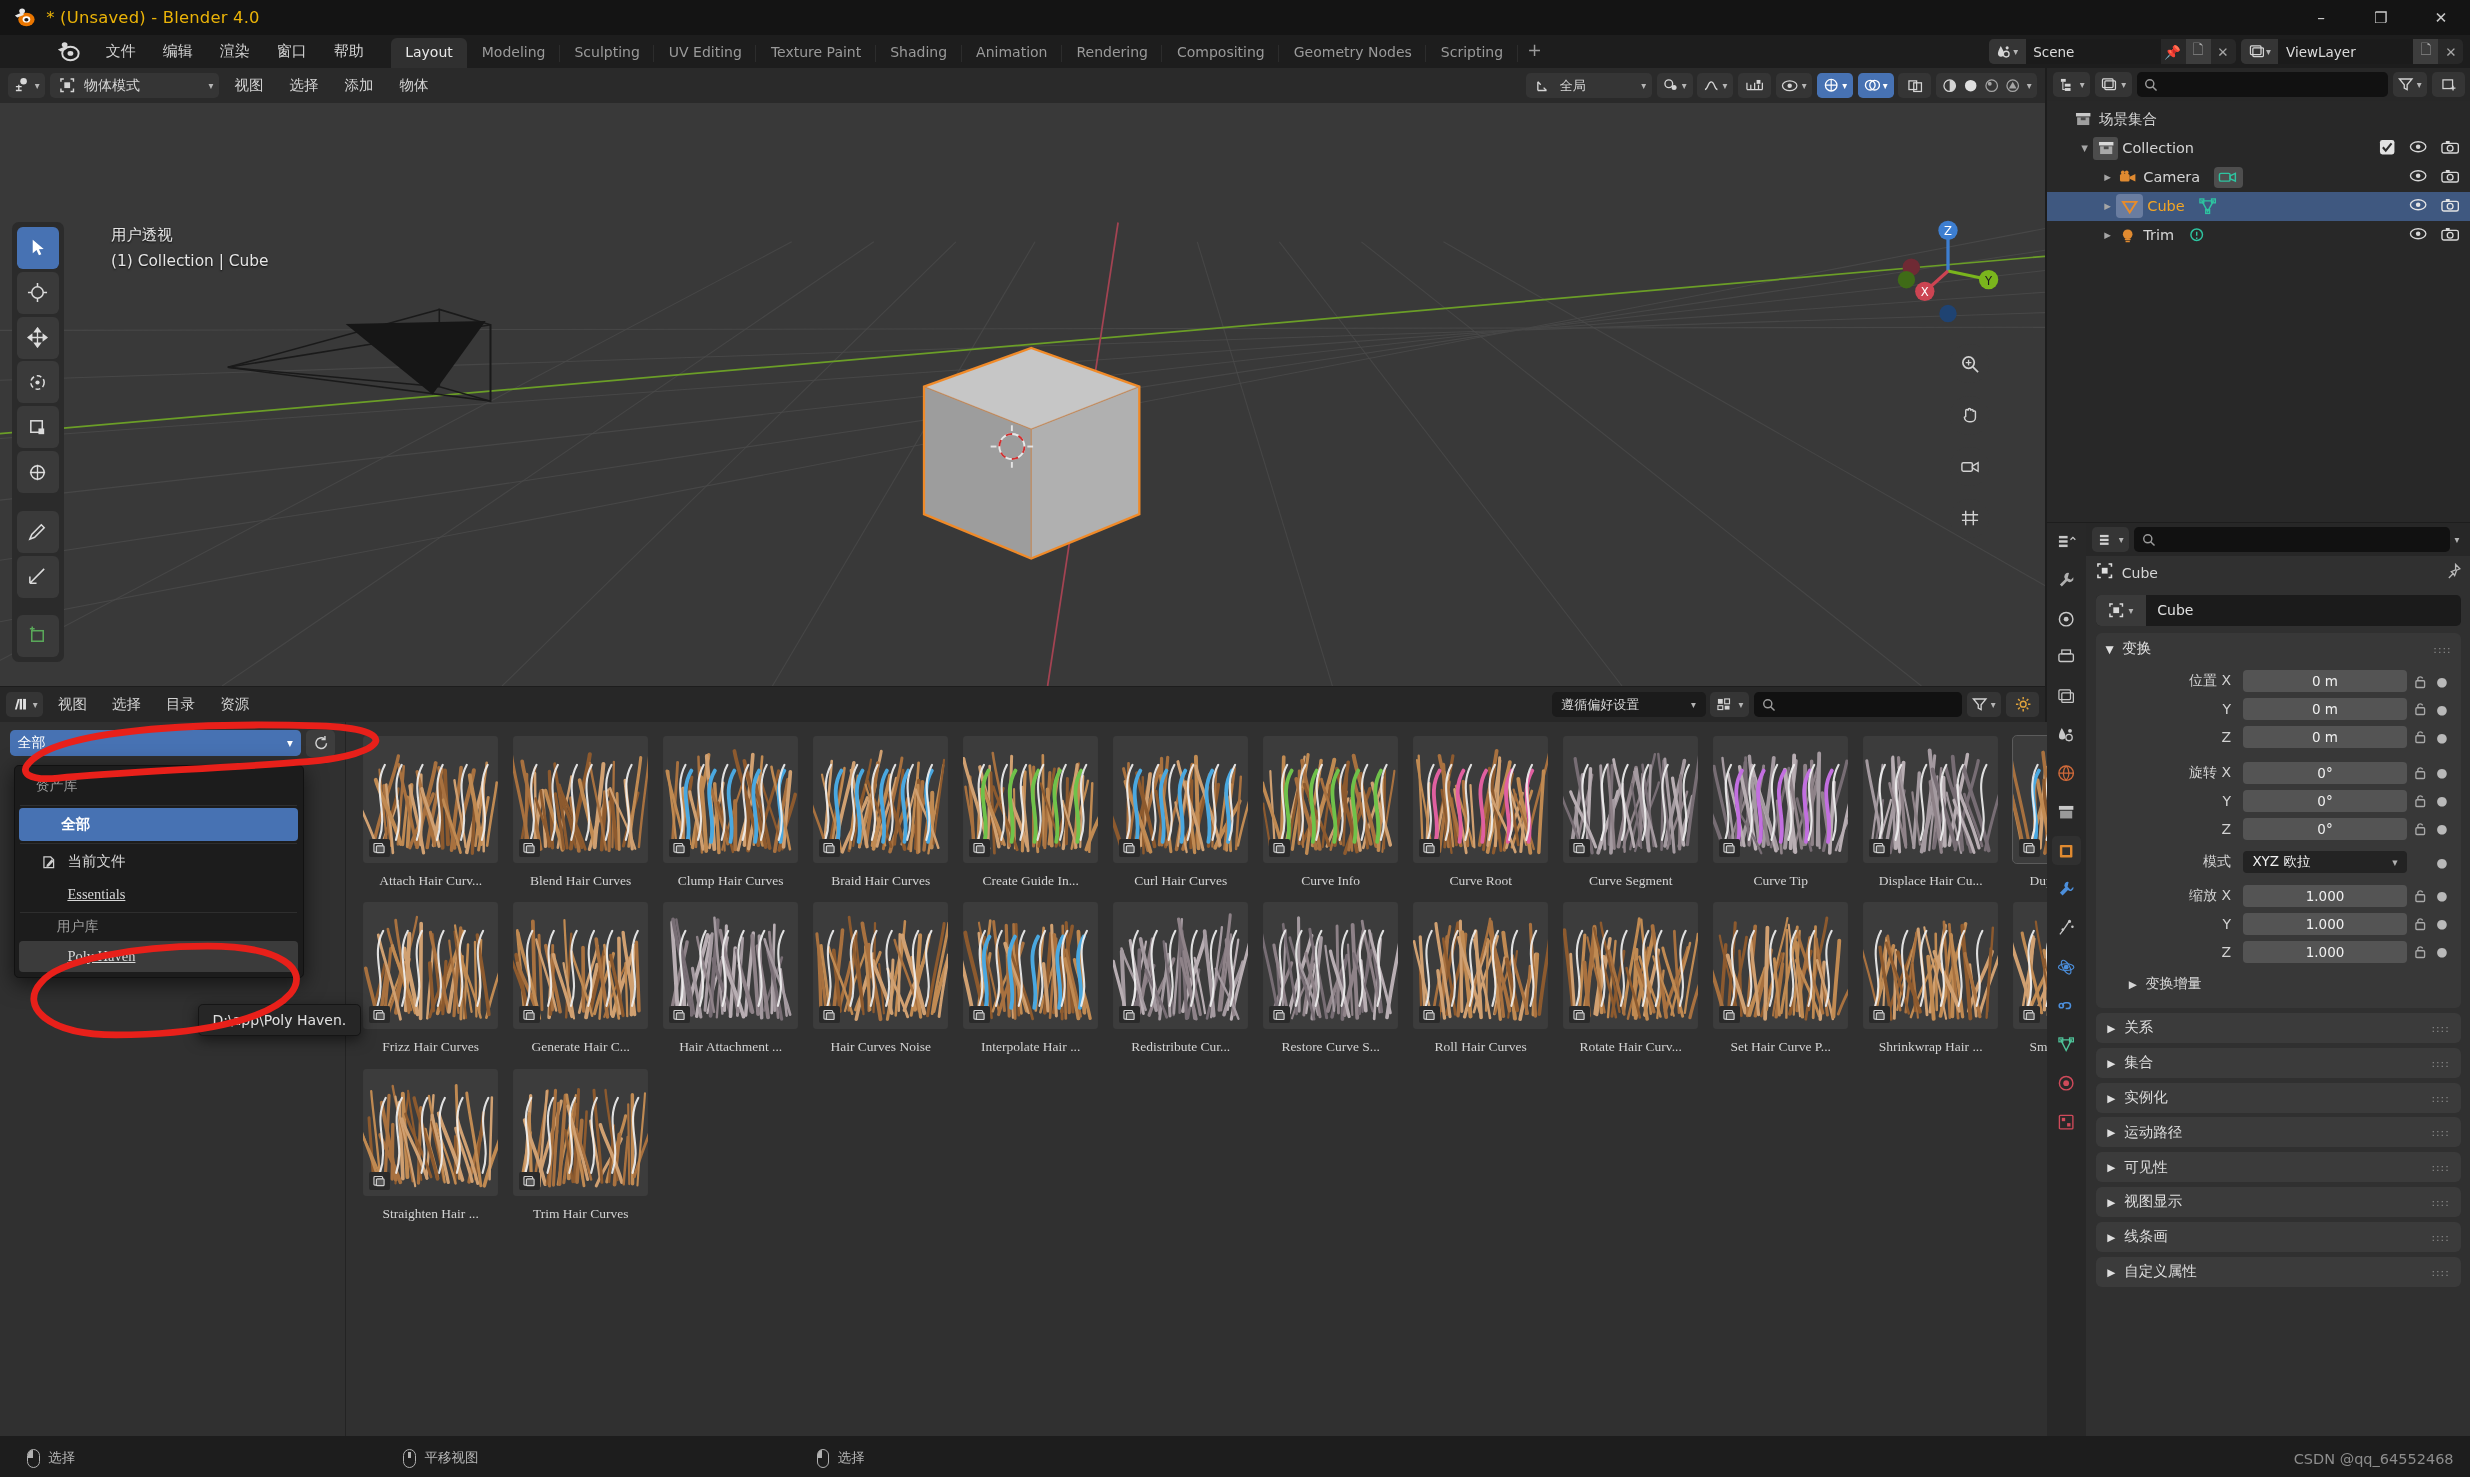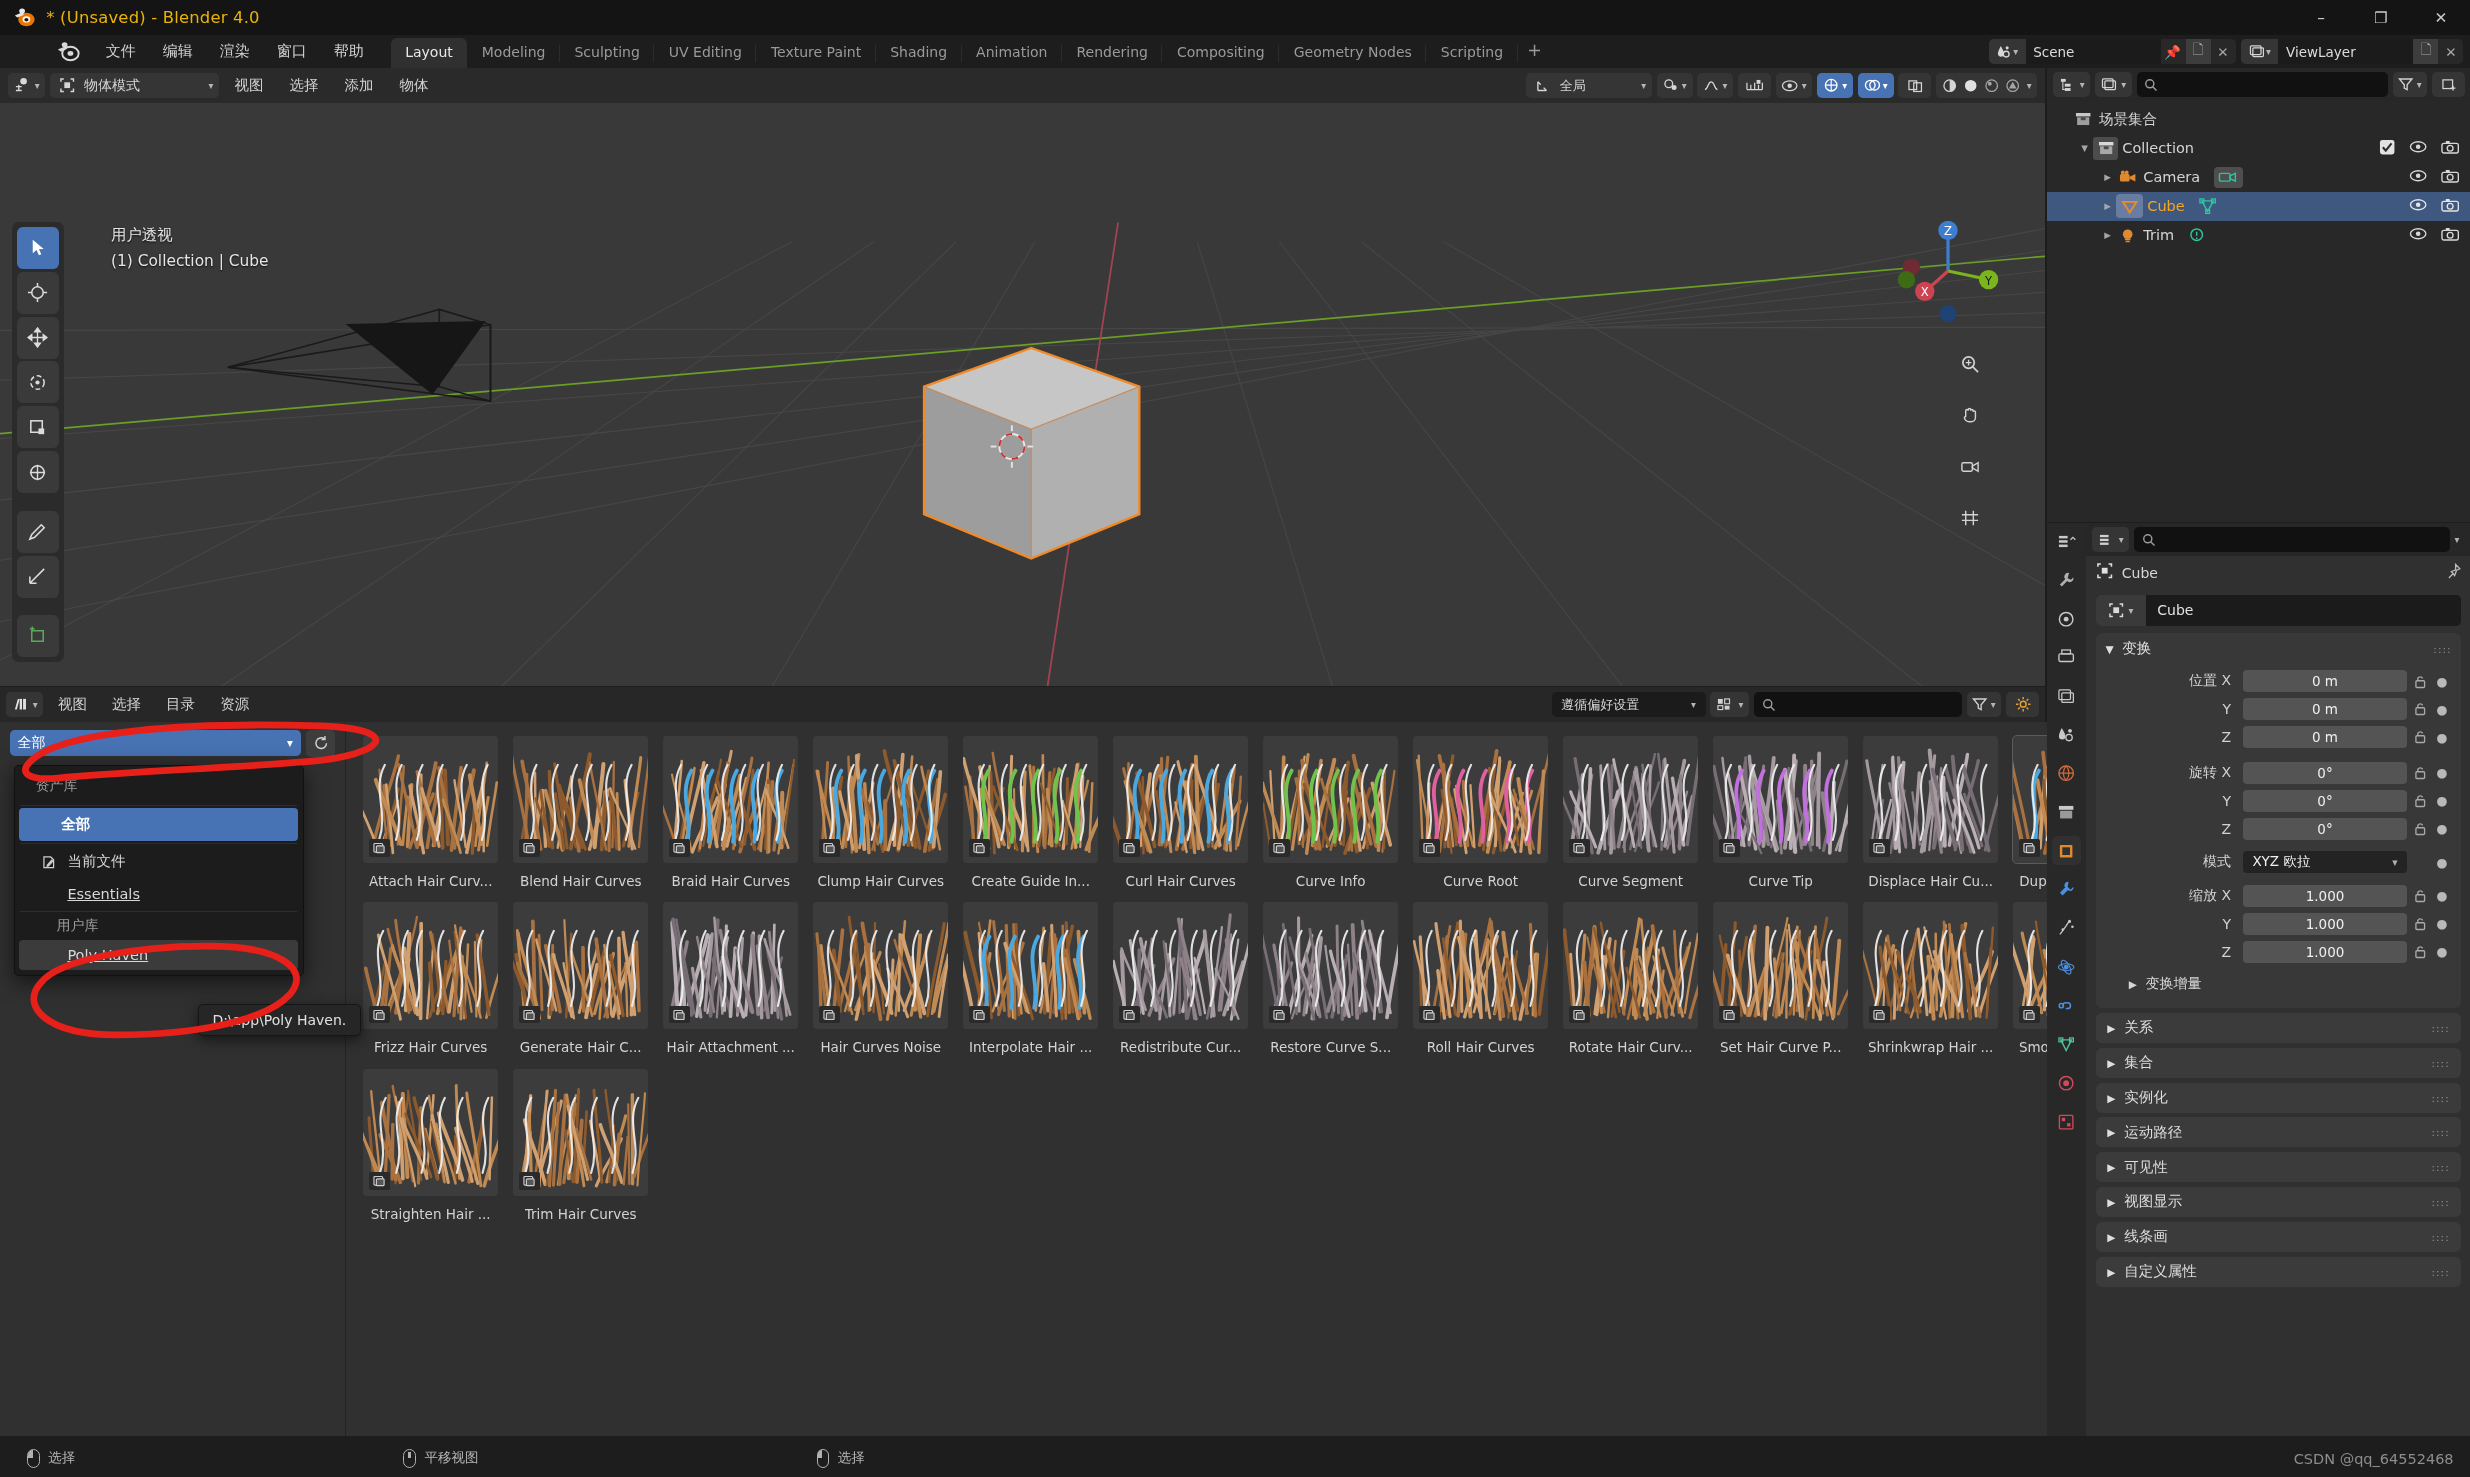--- a/index.html
+++ b/index.html
@@ -82,21 +82,21 @@
                      color:#e6e6e6; line-height:26px; text-shadow:0 1px 1.9px rgba(0,0,0,.8); }
   .gizmo-wrap { position:absolute; right:39px; top:145px; width:116px; height:116px; z-index:5; }
   .vp-navcol { position:absolute; right:56px; top:276px; z-index:5;
                display:flex; flex-direction:column; gap:12.6px; align-items:center; }
   .navbtn { width:39px; height:39px; border-radius:50%; background:rgba(58,58,58,.85);
             display:flex; align-items:center; justify-content:center; color:#cfcfcf; }
 
   
   #assetbrowser { left:0; top:687px; width:2045px; height:749px; background:#303030; }
   #ab-header { height:35px; background:#272727; display:flex; align-items:center; padding:0 5.8px; gap:3.9px; }
-  #ab-body { position:absolute; left:0; top:35px; width:2263px; height:714px; display:flex; }
+  #ab-body { position:absolute; left:0; top:35px; width:2263px; height:714px; display:flex;font-family:Liberation Serif, serif; }
   .ab-side { width:346px; background:#303030; position:relative; border-right:1px solid #232323; }
   .ab-libbar { display:flex; align-items:center; gap:5.8px; padding:7.7px 9.7px 0 9.7px; }
   .lib-dropdown {
     flex:1; height:26px; background:#4772b3; border-radius:4.8px; display:flex;
     align-items:center; padding:0 7.7px; font-size:14px; color:#fff; position:relative;
   }
   .lib-dropdown .dd-chev { margin-left:auto; font-size:11.6px; }
   .refresh-btn { width:29px; height:27px; background:#3d3d3d; border-radius:4.8px;
                  display:flex; align-items:center; justify-content:center; color:#d0d0d0; }
   .dd-popup {
@@ -737,20 +737,76 @@
                   <svg width="13.5" height="11.6" viewBox="0 0 14 12">
                     <rect x="1" y="1.5" width="9" height="9" rx="1" fill="none" stroke="#cfcfcf" stroke-width="1.2"></rect>
                     <rect x="3.5" y="4" width="8" height="7" rx="1" fill="#555" stroke="#cfcfcf" stroke-width="1.2"></rect>
                   </svg>
                 </div></div>
               <div class="asset-label">Blend Hair Curves</div>
             </div>
             <div class="asset-cell">
               <div class="asset-thumb"><svg width="135" height="127" viewBox="0 0 140 132">
                   <rect width="140" height="132" fill="#3c3c3c"></rect>
+                  <path d="M9.3 119.2 C11.3 77.9 14.3 45.9 15.0 27.5" stroke="#a8713f" stroke-width="3.0" fill="none" stroke-linecap="round"></path>
+                  <path d="M14.4 120.2 C11.2 82.5 6.5 53.2 5.3 36.5" stroke="#c08a52" stroke-width="2.4" fill="none" stroke-linecap="round"></path>
+                  <path d="M18.4 114.6 C22.3 82.3 28.2 57.2 29.6 42.8" stroke="#8d5a2e" stroke-width="3.6" fill="none" stroke-linecap="round"></path>
+                  <path d="M20.4 113.6 C20.6 86.9 21.0 66.2 21.0 54.4" stroke="#d0a071" stroke-width="3.7" fill="none" stroke-linecap="round"></path>
+                  <path d="M23.2 117.3 C16.5 80.9 6.4 52.6 3.9 36.4" stroke="#c08a52" stroke-width="3.0" fill="none" stroke-linecap="round"></path>
+                  <path d="M28.3 112.3 C25.1 86.4 20.3 66.3 19.2 54.8" stroke="#c08a52" stroke-width="2.3" fill="none" stroke-linecap="round"></path>
+                  <path d="M30.6 115.8 C36.4 72.4 45.2 38.8 47.3 19.5" stroke="#c08a52" stroke-width="3.7" fill="none" stroke-linecap="round"></path>
+                  <path d="M34.1 115.2 C35.8 78.1 38.3 49.2 38.9 32.7" stroke="#a8713f" stroke-width="2.7" fill="none" stroke-linecap="round"></path>
+                  <path d="M40.3 121.0 C39.0 76.2 37.2 41.4 36.7 21.5" stroke="#a8713f" stroke-width="2.6" fill="none" stroke-linecap="round"></path>
+                  <path d="M41.5 117.6 C36.7 90.8 29.5 69.9 27.7 58.0" stroke="#d0a071" stroke-width="3.3" fill="none" stroke-linecap="round"></path>
+                  <path d="M44.8 119.5 C43.0 85.0 40.2 58.2 39.5 42.8" stroke="#c08a52" stroke-width="4.1" fill="none" stroke-linecap="round"></path>
+                  <path d="M48.2 116.3 C53.1 85.9 60.5 62.3 62.4 48.8" stroke="#d0a071" stroke-width="3.0" fill="none" stroke-linecap="round"></path>
+                  <path d="M53.2 117.5 C50.5 74.0 46.4 40.2 45.4 20.8" stroke="#d0a071" stroke-width="4.1" fill="none" stroke-linecap="round"></path>
+                  <path d="M58.0 121.2 C56.5 88.9 54.2 63.8 53.6 49.5" stroke="#c08a52" stroke-width="3.6" fill="none" stroke-linecap="round"></path>
+                  <path d="M61.4 118.2 C69.6 82.8 81.9 55.2 84.9 39.5" stroke="#a8713f" stroke-width="2.2" fill="none" stroke-linecap="round"></path>
+                  <path d="M64.0 119.1 C62.9 89.8 61.3 67.1 60.8 54.1" stroke="#a8713f" stroke-width="2.2" fill="none" stroke-linecap="round"></path>
+                  <path d="M67.2 112.2 C60.3 82.7 50.1 59.8 47.5 46.7" stroke="#a8713f" stroke-width="3.3" fill="none" stroke-linecap="round"></path>
+                  <path d="M72.6 120.4 C67.2 97.3 59.2 79.3 57.1 69.1" stroke="#8d5a2e" stroke-width="2.7" fill="none" stroke-linecap="round"></path>
+                  <path d="M75.0 117.8 C74.9 95.2 74.8 77.7 74.8 67.7" stroke="#a8713f" stroke-width="4.2" fill="none" stroke-linecap="round"></path>
+                  <path d="M78.0 118.6 C85.3 84.0 96.2 57.2 99.0 41.9" stroke="#d0a071" stroke-width="3.1" fill="none" stroke-linecap="round"></path>
+                  <path d="M84.5 113.4 C87.5 71.1 92.1 38.1 93.2 19.3" stroke="#d0a071" stroke-width="3.8" fill="none" stroke-linecap="round"></path>
+                  <path d="M88.3 119.0 C88.3 95.4 88.1 77.0 88.1 66.5" stroke="#8d5a2e" stroke-width="4.0" fill="none" stroke-linecap="round"></path>
+                  <path d="M88.9 117.1 C93.4 86.9 100.2 63.4 101.8 50.0" stroke="#d0a071" stroke-width="3.6" fill="none" stroke-linecap="round"></path>
+                  <path d="M94.2 113.1 C97.2 71.9 101.8 39.8 102.9 21.4" stroke="#c08a52" stroke-width="2.7" fill="none" stroke-linecap="round"></path>
+                  <path d="M98.9 113.5 C90.2 69.5 77.3 35.2 74.1 15.6" stroke="#8d5a2e" stroke-width="3.9" fill="none" stroke-linecap="round"></path>
+                  <path d="M99.5 112.0 C106.6 77.9 117.3 51.3 120.0 36.1" stroke="#8d5a2e" stroke-width="3.2" fill="none" stroke-linecap="round"></path>
+                  <path d="M103.6 113.4 C97.5 77.4 88.3 49.4 86.0 33.4" stroke="#c08a52" stroke-width="3.6" fill="none" stroke-linecap="round"></path>
+                  <path d="M106.7 115.4 C98.9 75.1 87.3 43.8 84.4 25.8" stroke="#8d5a2e" stroke-width="3.9" fill="none" stroke-linecap="round"></path>
+                  <path d="M110.8 116.6 C105.7 87.0 98.1 63.9 96.2 50.8" stroke="#8d5a2e" stroke-width="3.7" fill="none" stroke-linecap="round"></path>
+                  <path d="M116.0 119.8 C120.8 86.3 127.9 60.1 129.7 45.2" stroke="#a8713f" stroke-width="3.8" fill="none" stroke-linecap="round"></path>
+                  <path d="M120.6 118.6 C126.4 92.5 135.1 72.3 137.3 60.7" stroke="#8d5a2e" stroke-width="3.7" fill="none" stroke-linecap="round"></path>
+                  <path d="M124.0 117.9 C116.5 86.6 105.4 62.2 102.6 48.3" stroke="#8d5a2e" stroke-width="2.4" fill="none" stroke-linecap="round"></path>
+                  <path d="M125.2 115.2 C127.6 80.1 131.3 52.8 132.2 37.2" stroke="#d0a071" stroke-width="3.8" fill="none" stroke-linecap="round"></path>
+                  <path d="M131.8 117.8 C125.1 79.2 115.1 49.2 112.6 32.0" stroke="#c08a52" stroke-width="2.7" fill="none" stroke-linecap="round"></path>
+                  <path d="M25.312 110 C31.312 82 15.312000000000001 60 29.312 36" stroke="#4aa8e0" stroke-width="4" fill="none" stroke-linecap="round"></path>
+                  <path d="M49.744 110 C55.744 82 39.744 60 53.744 36" stroke="#4aa8e0" stroke-width="4" fill="none" stroke-linecap="round"></path>
+                  <path d="M70 110 C76 82 60 60 74 36" stroke="#4aa8e0" stroke-width="4" fill="none" stroke-linecap="round"></path>
+                  <path d="M95.632 110 C101.632 82 85.632 60 99.632 36" stroke="#4aa8e0" stroke-width="4" fill="none" stroke-linecap="round"></path>
+                  <path d="M121.936 110 C127.936 82 111.936 60 125.936 36" stroke="#4aa8e0" stroke-width="4" fill="none" stroke-linecap="round"></path>
+                  <path d="M17.248 108 C27.248 78 9.248000000000001 56 23.248 30" stroke="#f2f2f2" stroke-width="2.2" fill="none" stroke-linecap="round" opacity="0.9"></path>
+                  <path d="M36.136 108 C46.136 78 28.136000000000003 56 42.136 30" stroke="#f2f2f2" stroke-width="2.2" fill="none" stroke-linecap="round" opacity="0.9"></path>
+                  <path d="M60.848 108 C70.848 78 52.848 56 66.848 30" stroke="#f2f2f2" stroke-width="2.2" fill="none" stroke-linecap="round" opacity="0.9"></path>
+                  <path d="M82.616 108 C92.616 78 74.616 56 88.616 30" stroke="#f2f2f2" stroke-width="2.2" fill="none" stroke-linecap="round" opacity="0.9"></path>
+                  <path d="M101.696 108 C111.696 78 93.696 56 107.696 30" stroke="#f2f2f2" stroke-width="2.2" fill="none" stroke-linecap="round" opacity="0.9"></path>
+                  <path d="M120.072 108 C130.072 78 112.072 56 126.072 30" stroke="#f2f2f2" stroke-width="2.2" fill="none" stroke-linecap="round" opacity="0.9"></path>
+                </svg><div class="asset-badge">
+                  <svg width="13.5" height="11.6" viewBox="0 0 14 12">
+                    <rect x="1" y="1.5" width="9" height="9" rx="1" fill="none" stroke="#cfcfcf" stroke-width="1.2"></rect>
+                    <rect x="3.5" y="4" width="8" height="7" rx="1" fill="#555" stroke="#cfcfcf" stroke-width="1.2"></rect>
+                  </svg>
+                </div></div>
+              <div class="asset-label">Clump Hair Curves</div>
+            </div>
+            <div class="asset-cell">
+              <div class="asset-thumb"><svg width="135" height="127" viewBox="0 0 140 132">
+                  <rect width="140" height="132" fill="#3c3c3c"></rect>
                   <path d="M11.5 114.8 C14.2 74.9 18.3 43.8 19.3 26.0" stroke="#d0a071" stroke-width="2.7" fill="none" stroke-linecap="round"></path>
                   <path d="M14.9 120.5 C8.5 95.1 -1.1 75.4 -3.5 64.2" stroke="#a8713f" stroke-width="2.7" fill="none" stroke-linecap="round"></path>
                   <path d="M17.1 113.8 C22.1 78.0 29.8 50.1 31.7 34.2" stroke="#8d5a2e" stroke-width="2.3" fill="none" stroke-linecap="round"></path>
                   <path d="M19.3 115.8 C23.9 78.7 30.9 49.8 32.6 33.3" stroke="#c08a52" stroke-width="2.6" fill="none" stroke-linecap="round"></path>
                   <path d="M22.7 116.1 C29.5 76.3 39.8 45.4 42.3 27.7" stroke="#d0a071" stroke-width="3.6" fill="none" stroke-linecap="round"></path>
                   <path d="M29.7 120.5 C22.6 84.3 11.8 56.1 9.2 40.0" stroke="#c08a52" stroke-width="2.2" fill="none" stroke-linecap="round"></path>
                   <path d="M30.3 120.5 C39.4 95.1 53.0 75.4 56.4 64.2" stroke="#d0a071" stroke-width="3.5" fill="none" stroke-linecap="round"></path>
                   <path d="M37.2 119.2 C44.3 82.2 55.0 53.5 57.7 37.1" stroke="#8d5a2e" stroke-width="3.0" fill="none" stroke-linecap="round"></path>
                   <path d="M38.2 116.9 C41.1 82.9 45.4 56.5 46.5 41.4" stroke="#c08a52" stroke-width="2.8" fill="none" stroke-linecap="round"></path>
                   <path d="M41.7 114.2 C48.1 73.8 57.7 42.5 60.1 24.6" stroke="#8d5a2e" stroke-width="2.2" fill="none" stroke-linecap="round"></path>
@@ -789,76 +845,20 @@
                   <path d="M79.416 108 C89.416 78 71.416 56 85.416 30" stroke="#f2f2f2" stroke-width="2.2" fill="none" stroke-linecap="round" opacity="0.9"></path>
                   <path d="M97.728 108 C107.728 78 89.728 56 103.728 30" stroke="#f2f2f2" stroke-width="2.2" fill="none" stroke-linecap="round" opacity="0.9"></path>
                   <path d="M117.576 108 C127.576 78 109.576 56 123.576 30" stroke="#f2f2f2" stroke-width="2.2" fill="none" stroke-linecap="round" opacity="0.9"></path>
                 </svg><div class="asset-badge">
                   <svg width="13.5" height="11.6" viewBox="0 0 14 12">
                     <rect x="1" y="1.5" width="9" height="9" rx="1" fill="none" stroke="#cfcfcf" stroke-width="1.2"></rect>
                     <rect x="3.5" y="4" width="8" height="7" rx="1" fill="#555" stroke="#cfcfcf" stroke-width="1.2"></rect>
                   </svg>
                 </div></div>
               <div class="asset-label">Braid Hair Curves</div>
-            </div>
-            <div class="asset-cell">
-              <div class="asset-thumb"><svg width="135" height="127" viewBox="0 0 140 132">
-                  <rect width="140" height="132" fill="#3c3c3c"></rect>
-                  <path d="M9.3 119.2 C11.3 77.9 14.3 45.9 15.0 27.5" stroke="#a8713f" stroke-width="3.0" fill="none" stroke-linecap="round"></path>
-                  <path d="M14.4 120.2 C11.2 82.5 6.5 53.2 5.3 36.5" stroke="#c08a52" stroke-width="2.4" fill="none" stroke-linecap="round"></path>
-                  <path d="M18.4 114.6 C22.3 82.3 28.2 57.2 29.6 42.8" stroke="#8d5a2e" stroke-width="3.6" fill="none" stroke-linecap="round"></path>
-                  <path d="M20.4 113.6 C20.6 86.9 21.0 66.2 21.0 54.4" stroke="#d0a071" stroke-width="3.7" fill="none" stroke-linecap="round"></path>
-                  <path d="M23.2 117.3 C16.5 80.9 6.4 52.6 3.9 36.4" stroke="#c08a52" stroke-width="3.0" fill="none" stroke-linecap="round"></path>
-                  <path d="M28.3 112.3 C25.1 86.4 20.3 66.3 19.2 54.8" stroke="#c08a52" stroke-width="2.3" fill="none" stroke-linecap="round"></path>
-                  <path d="M30.6 115.8 C36.4 72.4 45.2 38.8 47.3 19.5" stroke="#c08a52" stroke-width="3.7" fill="none" stroke-linecap="round"></path>
-                  <path d="M34.1 115.2 C35.8 78.1 38.3 49.2 38.9 32.7" stroke="#a8713f" stroke-width="2.7" fill="none" stroke-linecap="round"></path>
-                  <path d="M40.3 121.0 C39.0 76.2 37.2 41.4 36.7 21.5" stroke="#a8713f" stroke-width="2.6" fill="none" stroke-linecap="round"></path>
-                  <path d="M41.5 117.6 C36.7 90.8 29.5 69.9 27.7 58.0" stroke="#d0a071" stroke-width="3.3" fill="none" stroke-linecap="round"></path>
-                  <path d="M44.8 119.5 C43.0 85.0 40.2 58.2 39.5 42.8" stroke="#c08a52" stroke-width="4.1" fill="none" stroke-linecap="round"></path>
-                  <path d="M48.2 116.3 C53.1 85.9 60.5 62.3 62.4 48.8" stroke="#d0a071" stroke-width="3.0" fill="none" stroke-linecap="round"></path>
-                  <path d="M53.2 117.5 C50.5 74.0 46.4 40.2 45.4 20.8" stroke="#d0a071" stroke-width="4.1" fill="none" stroke-linecap="round"></path>
-                  <path d="M58.0 121.2 C56.5 88.9 54.2 63.8 53.6 49.5" stroke="#c08a52" stroke-width="3.6" fill="none" stroke-linecap="round"></path>
-                  <path d="M61.4 118.2 C69.6 82.8 81.9 55.2 84.9 39.5" stroke="#a8713f" stroke-width="2.2" fill="none" stroke-linecap="round"></path>
-                  <path d="M64.0 119.1 C62.9 89.8 61.3 67.1 60.8 54.1" stroke="#a8713f" stroke-width="2.2" fill="none" stroke-linecap="round"></path>
-                  <path d="M67.2 112.2 C60.3 82.7 50.1 59.8 47.5 46.7" stroke="#a8713f" stroke-width="3.3" fill="none" stroke-linecap="round"></path>
-                  <path d="M72.6 120.4 C67.2 97.3 59.2 79.3 57.1 69.1" stroke="#8d5a2e" stroke-width="2.7" fill="none" stroke-linecap="round"></path>
-                  <path d="M75.0 117.8 C74.9 95.2 74.8 77.7 74.8 67.7" stroke="#a8713f" stroke-width="4.2" fill="none" stroke-linecap="round"></path>
-                  <path d="M78.0 118.6 C85.3 84.0 96.2 57.2 99.0 41.9" stroke="#d0a071" stroke-width="3.1" fill="none" stroke-linecap="round"></path>
-                  <path d="M84.5 113.4 C87.5 71.1 92.1 38.1 93.2 19.3" stroke="#d0a071" stroke-width="3.8" fill="none" stroke-linecap="round"></path>
-                  <path d="M88.3 119.0 C88.3 95.4 88.1 77.0 88.1 66.5" stroke="#8d5a2e" stroke-width="4.0" fill="none" stroke-linecap="round"></path>
-                  <path d="M88.9 117.1 C93.4 86.9 100.2 63.4 101.8 50.0" stroke="#d0a071" stroke-width="3.6" fill="none" stroke-linecap="round"></path>
-                  <path d="M94.2 113.1 C97.2 71.9 101.8 39.8 102.9 21.4" stroke="#c08a52" stroke-width="2.7" fill="none" stroke-linecap="round"></path>
-                  <path d="M98.9 113.5 C90.2 69.5 77.3 35.2 74.1 15.6" stroke="#8d5a2e" stroke-width="3.9" fill="none" stroke-linecap="round"></path>
-                  <path d="M99.5 112.0 C106.6 77.9 117.3 51.3 120.0 36.1" stroke="#8d5a2e" stroke-width="3.2" fill="none" stroke-linecap="round"></path>
-                  <path d="M103.6 113.4 C97.5 77.4 88.3 49.4 86.0 33.4" stroke="#c08a52" stroke-width="3.6" fill="none" stroke-linecap="round"></path>
-                  <path d="M106.7 115.4 C98.9 75.1 87.3 43.8 84.4 25.8" stroke="#8d5a2e" stroke-width="3.9" fill="none" stroke-linecap="round"></path>
-                  <path d="M110.8 116.6 C105.7 87.0 98.1 63.9 96.2 50.8" stroke="#8d5a2e" stroke-width="3.7" fill="none" stroke-linecap="round"></path>
-                  <path d="M116.0 119.8 C120.8 86.3 127.9 60.1 129.7 45.2" stroke="#a8713f" stroke-width="3.8" fill="none" stroke-linecap="round"></path>
-                  <path d="M120.6 118.6 C126.4 92.5 135.1 72.3 137.3 60.7" stroke="#8d5a2e" stroke-width="3.7" fill="none" stroke-linecap="round"></path>
-                  <path d="M124.0 117.9 C116.5 86.6 105.4 62.2 102.6 48.3" stroke="#8d5a2e" stroke-width="2.4" fill="none" stroke-linecap="round"></path>
-                  <path d="M125.2 115.2 C127.6 80.1 131.3 52.8 132.2 37.2" stroke="#d0a071" stroke-width="3.8" fill="none" stroke-linecap="round"></path>
-                  <path d="M131.8 117.8 C125.1 79.2 115.1 49.2 112.6 32.0" stroke="#c08a52" stroke-width="2.7" fill="none" stroke-linecap="round"></path>
-                  <path d="M25.312 110 C31.312 82 15.312000000000001 60 29.312 36" stroke="#4aa8e0" stroke-width="4" fill="none" stroke-linecap="round"></path>
-                  <path d="M49.744 110 C55.744 82 39.744 60 53.744 36" stroke="#4aa8e0" stroke-width="4" fill="none" stroke-linecap="round"></path>
-                  <path d="M70 110 C76 82 60 60 74 36" stroke="#4aa8e0" stroke-width="4" fill="none" stroke-linecap="round"></path>
-                  <path d="M95.632 110 C101.632 82 85.632 60 99.632 36" stroke="#4aa8e0" stroke-width="4" fill="none" stroke-linecap="round"></path>
-                  <path d="M121.936 110 C127.936 82 111.936 60 125.936 36" stroke="#4aa8e0" stroke-width="4" fill="none" stroke-linecap="round"></path>
-                  <path d="M17.248 108 C27.248 78 9.248000000000001 56 23.248 30" stroke="#f2f2f2" stroke-width="2.2" fill="none" stroke-linecap="round" opacity="0.9"></path>
-                  <path d="M36.136 108 C46.136 78 28.136000000000003 56 42.136 30" stroke="#f2f2f2" stroke-width="2.2" fill="none" stroke-linecap="round" opacity="0.9"></path>
-                  <path d="M60.848 108 C70.848 78 52.848 56 66.848 30" stroke="#f2f2f2" stroke-width="2.2" fill="none" stroke-linecap="round" opacity="0.9"></path>
-                  <path d="M82.616 108 C92.616 78 74.616 56 88.616 30" stroke="#f2f2f2" stroke-width="2.2" fill="none" stroke-linecap="round" opacity="0.9"></path>
-                  <path d="M101.696 108 C111.696 78 93.696 56 107.696 30" stroke="#f2f2f2" stroke-width="2.2" fill="none" stroke-linecap="round" opacity="0.9"></path>
-                  <path d="M120.072 108 C130.072 78 112.072 56 126.072 30" stroke="#f2f2f2" stroke-width="2.2" fill="none" stroke-linecap="round" opacity="0.9"></path>
-                </svg><div class="asset-badge">
-                  <svg width="13.5" height="11.6" viewBox="0 0 14 12">
-                    <rect x="1" y="1.5" width="9" height="9" rx="1" fill="none" stroke="#cfcfcf" stroke-width="1.2"></rect>
-                    <rect x="3.5" y="4" width="8" height="7" rx="1" fill="#555" stroke="#cfcfcf" stroke-width="1.2"></rect>
-                  </svg>
-                </div></div>
-              <div class="asset-label">Clump Hair Curves</div>
             </div>
             <div class="asset-cell">
               <div class="asset-thumb"><svg width="135" height="127" viewBox="0 0 140 132">
                   <rect width="140" height="132" fill="#3c3c3c"></rect>
                   <path d="M11.1 118.8 C9.7 84.5 7.6 57.8 7.0 42.5" stroke="#a8713f" stroke-width="3.5" fill="none" stroke-linecap="round"></path>
                   <path d="M12.0 112.3 C8.7 85.5 3.7 64.6 2.4 52.7" stroke="#a8713f" stroke-width="2.6" fill="none" stroke-linecap="round"></path>
                   <path d="M15.4 112.0 C16.2 86.5 17.4 66.6 17.7 55.3" stroke="#c08a52" stroke-width="3.0" fill="none" stroke-linecap="round"></path>
                   <path d="M20.0 113.7 C27.5 87.0 38.9 66.3 41.8 54.4" stroke="#8d5a2e" stroke-width="2.8" fill="none" stroke-linecap="round"></path>
                   <path d="M26.1 112.2 C26.7 75.8 27.4 47.5 27.6 31.3" stroke="#d0a071" stroke-width="2.7" fill="none" stroke-linecap="round"></path>
                   <path d="M26.5 116.9 C17.4 74.9 3.9 42.2 0.5 23.5" stroke="#d0a071" stroke-width="3.5" fill="none" stroke-linecap="round"></path>

